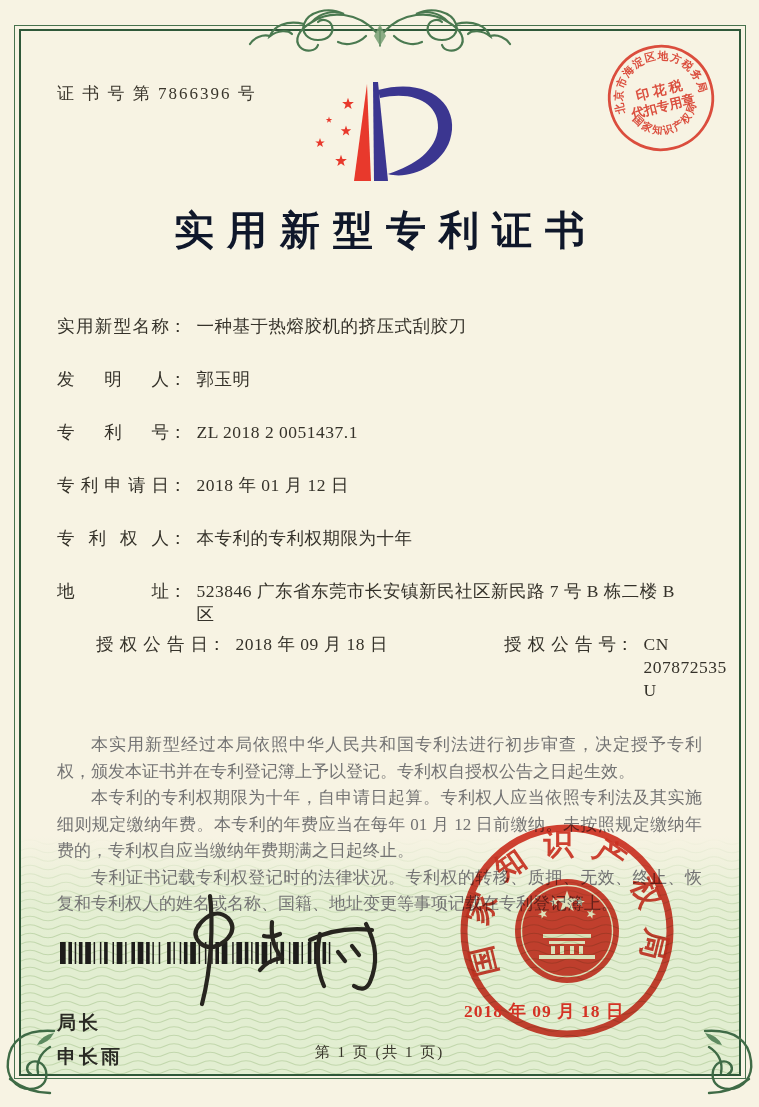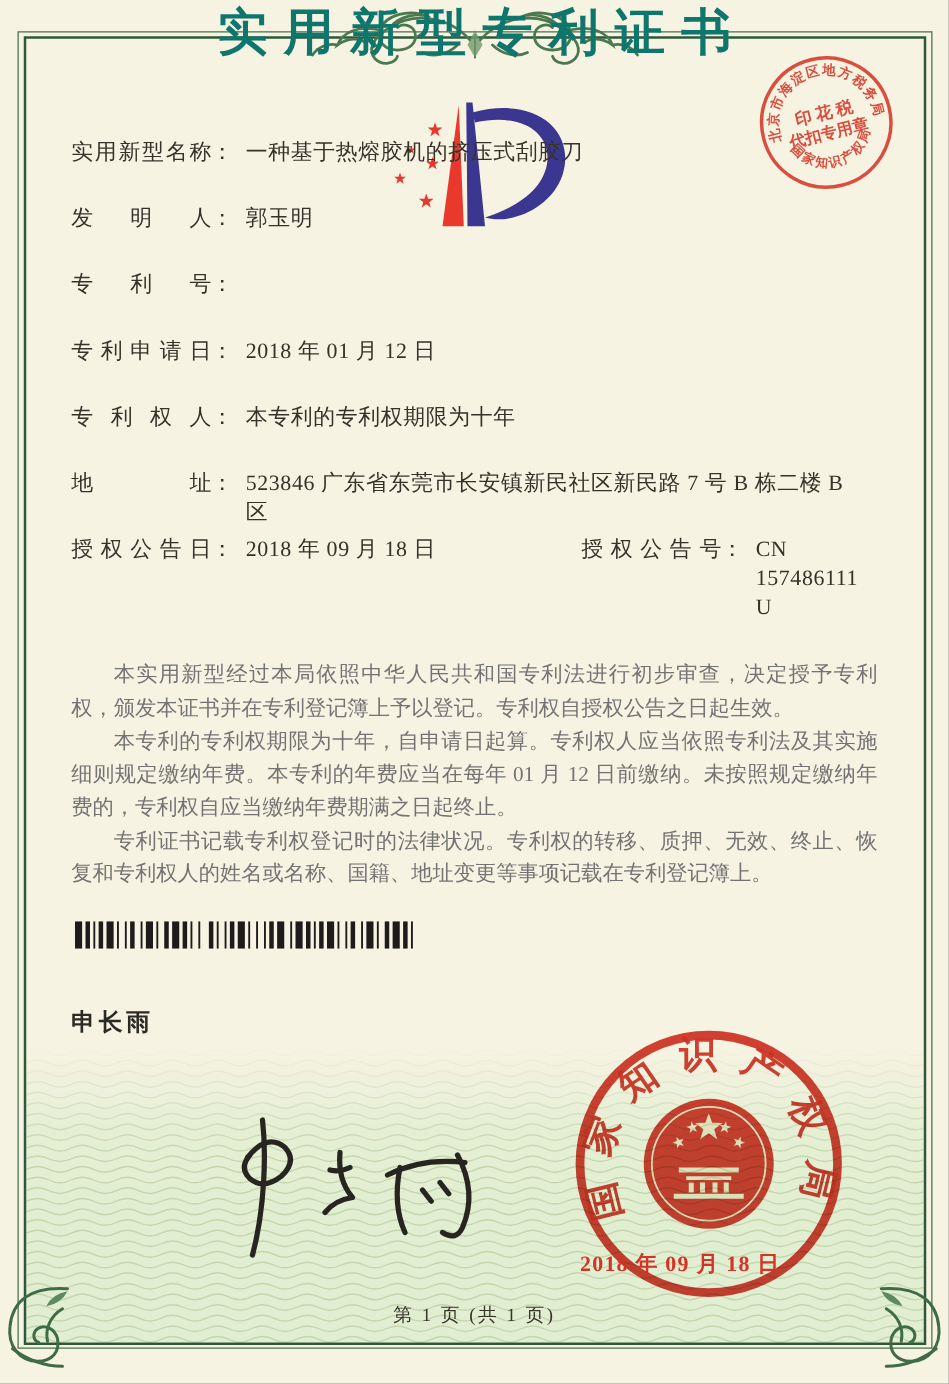--- a/index.html
+++ b/index.html
@@ -15,31 +15,31 @@
         -webkit-mask-image:linear-gradient(180deg,transparent 0,#000 95px);
         mask-image:linear-gradient(180deg,transparent 0,#000 95px);}
   .ornament-top{position:absolute;left:246px;top:2px;z-index:3;}
   .corner{position:absolute;bottom:8px;z-index:3;}
   .corner.left{left:2px;}
   .corner.right{right:2px;}
 
   .content{position:relative;z-index:5;padding:0 57px;}
   .cert-no{padding-top:82px;font-size:17px;letter-spacing:2px;color:#3a362c;}
   .logo{position:absolute;left:298px;top:68px;z-index:4;}
-  .title{font-size:40px;line-height:52px;font-weight:700;text-align:center;
-         letter-spacing:13px;padding-left:13px;color:#0f766e;}
+  .title{margin-top:100px;font-size:40px;line-height:52px;font-weight:700;text-align:center;
+         letter-spacing:13px;padding-left:13px;color:#0f172a;}
 
   .fields{margin-top:58px;font-size:17.5px;}
   .frow{display:flex;line-height:23px;margin-bottom:30px;}
   .frow.addr{margin-bottom:7px;}
   .flabel{width:112px;flex:0 0 112px;text-align:justify;text-align-last:justify;-moz-text-align-last:justify;}
   .colon{margin-right:10px;}
   .fvalue{letter-spacing:.5px;}
   .pair{display:flex;}
-  .pair1{width:361px;flex:0 0 361px;}
+  .pair1{width:361px;flex:0 0 361px;margin-left:39px;}
   .pair2 .flabel{width:112px;flex:0 0 112px;margin-left:47px;}
 
   .paras{margin-top:12px;font-size:17px;line-height:26.5px;text-align:justify;color:#737373;}
   .paras p{margin:0;text-indent:2em;}
 
   .barcode{margin-top:24px;margin-left:3px;}
   .signoff{margin-top:38px;font-family:"Liberation Sans","DejaVu Sans",sans-serif;
            font-size:19px;line-height:34px;font-weight:600;letter-spacing:3px;color:#2b2b25;}
   .signature{position:absolute;left:168px;top:888px;z-index:6;}
 
@@ -159,37 +159,39 @@
       <textPath href="#taxTop" startOffset="50%" text-anchor="middle">北京市海淀区地方税务局</textPath>
     </text>
     <text x="52" y="49" font-size="12.5" fill="#e04436" text-anchor="middle" font-weight="700">印 花 税</text>
     <text x="52" y="64" font-size="12" fill="#e04436" text-anchor="middle" font-weight="700">代扣专用章</text>
     <text font-size="9.5" fill="#e04436" letter-spacing="1.5" font-weight="700">
       <textPath href="#taxBot" startOffset="50%" text-anchor="middle">国家知识产权局</textPath>
     </text>
   </svg>
 
   <div class="content">
+    <div class="cert-no">证 书 号 第 7866396 号</div>
 
     <div class="title">实用新型专利证书</div>
 
     <div class="fields">
       <div class="frow">
         <span class="flabel">实用新型名称</span>
           <span class="colon">：</span>
         <span class="fvalue">一种基于热熔胶机的挤压式刮胶刀</span>
       </div>
       <div class="frow">
         <span class="flabel">发明人</span>
           <span class="colon">：</span>
         <span class="fvalue">郭玉明</span>
       </div>
       <div class="frow">
         <span class="flabel">专利号</span>
           <span class="colon">：</span>
+        <span class="fvalue">ZL 2018 2 0051437.1</span>
       </div>
       <div class="frow">
         <span class="flabel">专利申请日</span>
           <span class="colon">：</span>
         <span class="fvalue">2018 年 01 月 12 日</span>
       </div>
       <div class="frow">
         <span class="flabel">专利权人</span>
           <span class="colon">：</span>
         <span class="fvalue">本专利的专利权期限为十年</span>
@@ -201,21 +203,21 @@
       </div>
       <div class="frow">
         <span class="pair pair1">
           <span class="flabel">授权公告日</span>
             <span class="colon">：</span>
           <span class="fvalue">2018 年 09 月 18 日</span>
         </span>
         <span class="pair pair2">
           <span class="flabel">授权公告号</span>
             <span class="colon">：</span>
-          <span class="fvalue">CN 157486111 U</span>
+          <span class="fvalue">CN 207872535 U</span>
         </span>
       </div>
     </div>
 
     <div class="paras">
       <p>本实用新型经过本局依照中华人民共和国专利法进行初步审查，决定授予专利权，颁发本证书并在专利登记簿上予以登记。专利权自授权公告之日起生效。</p>
       <p>本专利的专利权期限为十年，自申请日起算。专利权人应当依照专利法及其实施细则规定缴纳年费。本专利的年费应当在每年 01 月 12 日前缴纳。未按照规定缴纳年费的，专利权自应当缴纳年费期满之日起终止。</p>
       <p>专利证书记载专利权登记时的法律状况。专利权的转移、质押、无效、终止、恢复和专利权人的姓名或名称、国籍、地址变更等事项记载在专利登记簿上。</p>
     </div>
 
@@ -260,20 +262,21 @@
           <rect x="233.0999999999998" y="0" width="5.700000000000001" height="22" fill="#1d1c1a"></rect>
           <rect x="241.4999999999998" y="0" width="1.5" height="22" fill="#1d1c1a"></rect>
           <rect x="247.79999999999978" y="0" width="3.6" height="22" fill="#1d1c1a"></rect>
           <rect x="254.09999999999977" y="0" width="5.700000000000001" height="22" fill="#1d1c1a"></rect>
           <rect x="262.4999999999998" y="0" width="3.6" height="22" fill="#1d1c1a"></rect>
           <rect x="268.7999999999998" y="0" width="1.5" height="22" fill="#1d1c1a"></rect>
         </svg>
     </div>
 
     <div class="signoff">
+      <div>局长</div>
       <div>申长雨</div>
     </div>
   </div>
 
   <svg class="signature" width="230" height="128" viewBox="0 0 230 128">
     <g stroke="#27251f" stroke-width="4.2" fill="none" stroke-linecap="round" stroke-linejoin="round">
       <path d="M30,38 q16,-20 30,-8 q10,11 -3,23 q-14,11 -25,2 q-9,-9 0,-19"></path>
       <path d="M42,8 C45,34 44,78 34,116"></path>
       <path d="M96,48 q8,2 16,-2"></path>
       <path d="M104,34 q-2,22 10,36 q-14,2 -22,12"></path>

